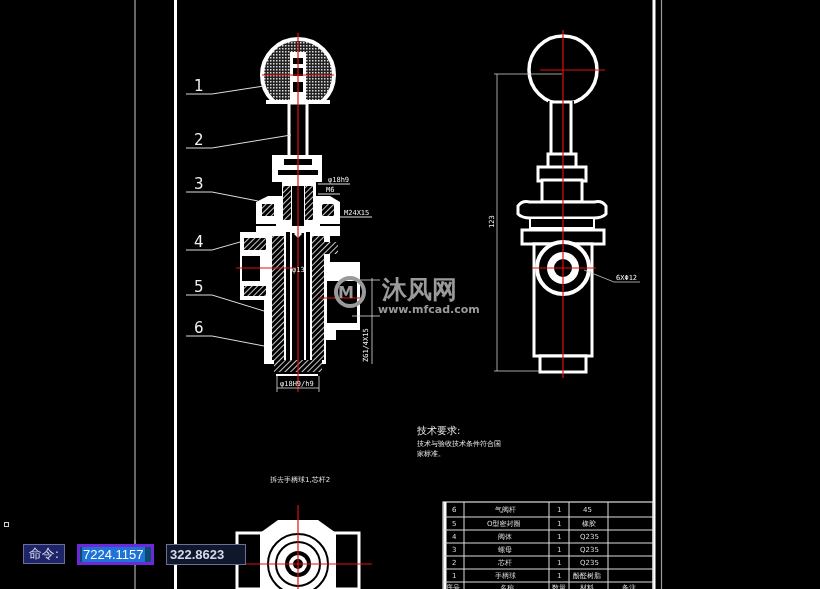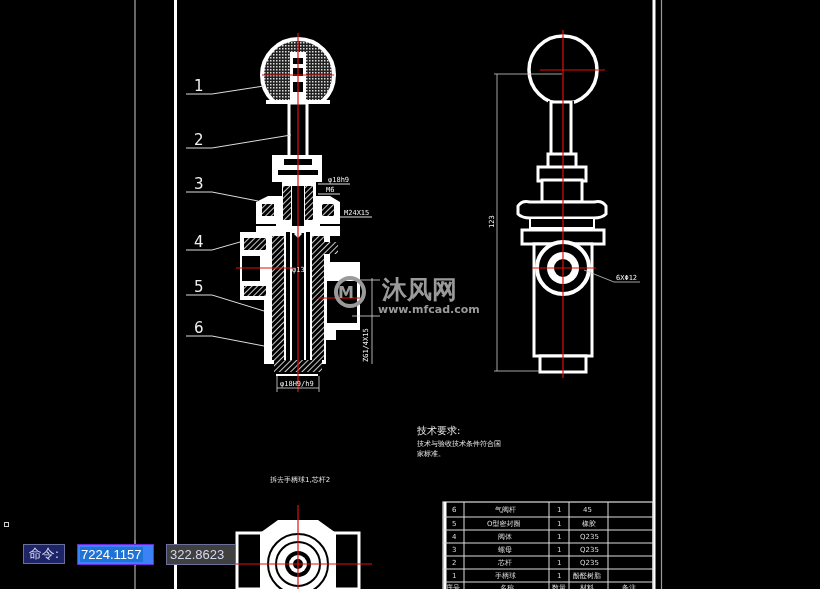--- a/index.html
+++ b/index.html
@@ -7,23 +7,23 @@
   #canvas { position: absolute; left: 0; top: 0; width: 820px; height: 589px; }
   .cad-text { fill: #e8e8e8; font-family: "DejaVu Sans", sans-serif; }
   .leader-num { fill: #f0f0f0; font-family: "DejaVu Sans", sans-serif; font-size: 15px; }
   .dim-text { fill: #f4f4f4; font-family: "DejaVu Sans Mono", monospace; font-size: 7px; }
   .tbl-text { fill: #dcdcdc; font-family: "DejaVu Sans", sans-serif; font-size: 7px; }
   .wm-cn { fill: #9a9a9a; font-family: "DejaVu Sans", sans-serif; font-size: 25px; font-weight: bold; }
   .wm-url { fill: #9a9a9a; font-family: "DejaVu Sans", sans-serif; font-size: 11px; font-weight: bold; }
 
   .cmdbar { position: absolute; left: 23px; top: 543px; height: 22px; display: flex; gap: 12px; align-items: center; }
   .cmd-label { width: 42px; height: 20px; background: #1e2468; border: 1px solid #6b6f9a; color: #d6d8ee; font-size: 13px; display: flex; align-items: center; justify-content: center; box-sizing: border-box; }
-  .cmd-x { width: 77px; height: 21px; background: #3b82f6; border: 1px solid #6d28d9; box-sizing: border-box; display: flex; align-items: center; padding-left: 2px; font-size: 13px; font-family: "Liberation Sans", sans-serif; }
+  .cmd-x { width: 77px; height: 21px; background: #0c4a6e; border: 3px solid #6d28d9; box-sizing: border-box; display: flex; align-items: center; padding-left: 2px; font-size: 13px; font-family: "Liberation Sans", sans-serif; }
   .cmd-x span { background: #1f73d6; color: #ffffff; padding: 0 1px; }
-  .cmd-y { width: 70px; height: 21px; background: #404040; border: 1px solid #6b6f9a; box-sizing: border-box; color: #d6d8ee; font-size: 13px; font-family: "Liberation Sans", sans-serif; display: flex; align-items: center; padding-left: 3px; }
+  .cmd-y { width: 80px; height: 21px; background: #0f172a; border: 1px solid #6b6f9a; box-sizing: border-box; color: #d6d8ee; font-size: 13px; font-family: "Liberation Sans", sans-serif; display: flex; align-items: center; padding-left: 3px; font-weight: bold; }
   .cursor-box { position: absolute; left: 4px; top: 522px; width: 5px; height: 5px; border: 1px solid #cfcfcf; box-sizing: border-box; }
 </style>
 </head>
 <body>
 
 <svg id="canvas" viewBox="0 0 820 589" xmlns="http://www.w3.org/2000/svg">
   <defs>
     <pattern id="hatch" width="4" height="4" patternUnits="userSpaceOnUse" patternTransform="rotate(45)">
       <rect width="4" height="4" fill="#000"></rect>
       <line x1="0" y1="0" x2="0" y2="4" stroke="#fff" stroke-width="1.6"></line>

